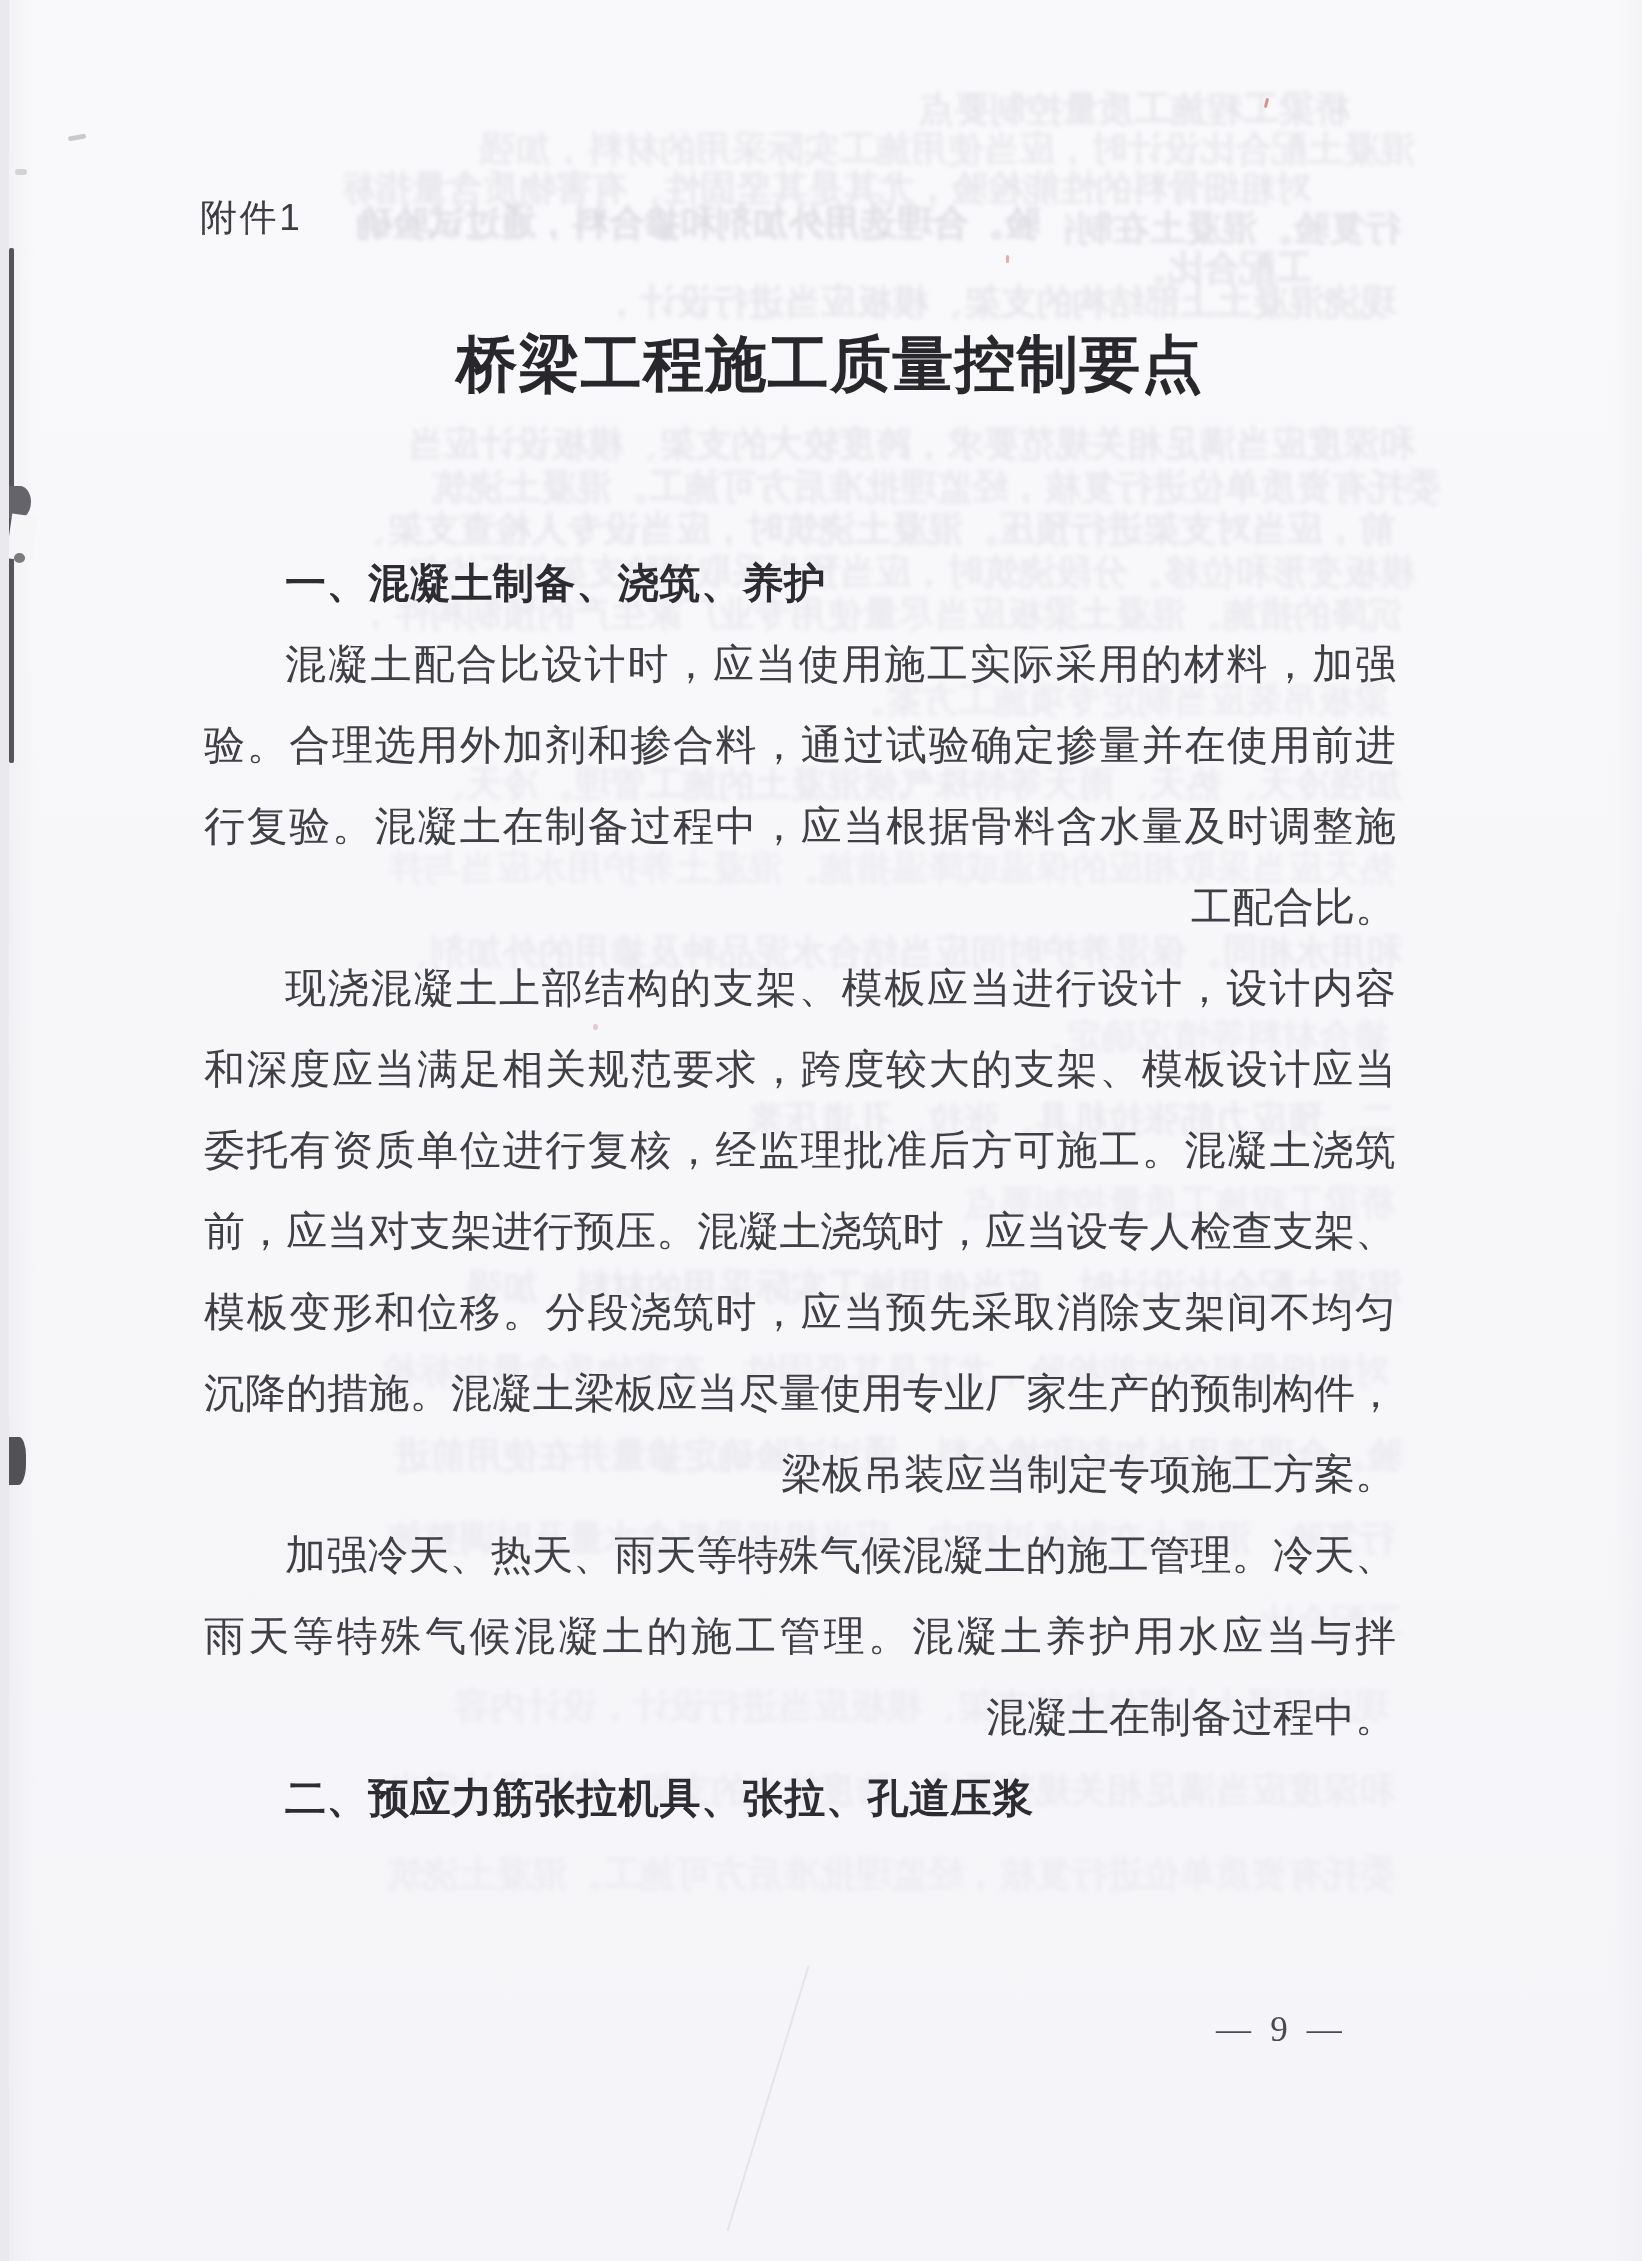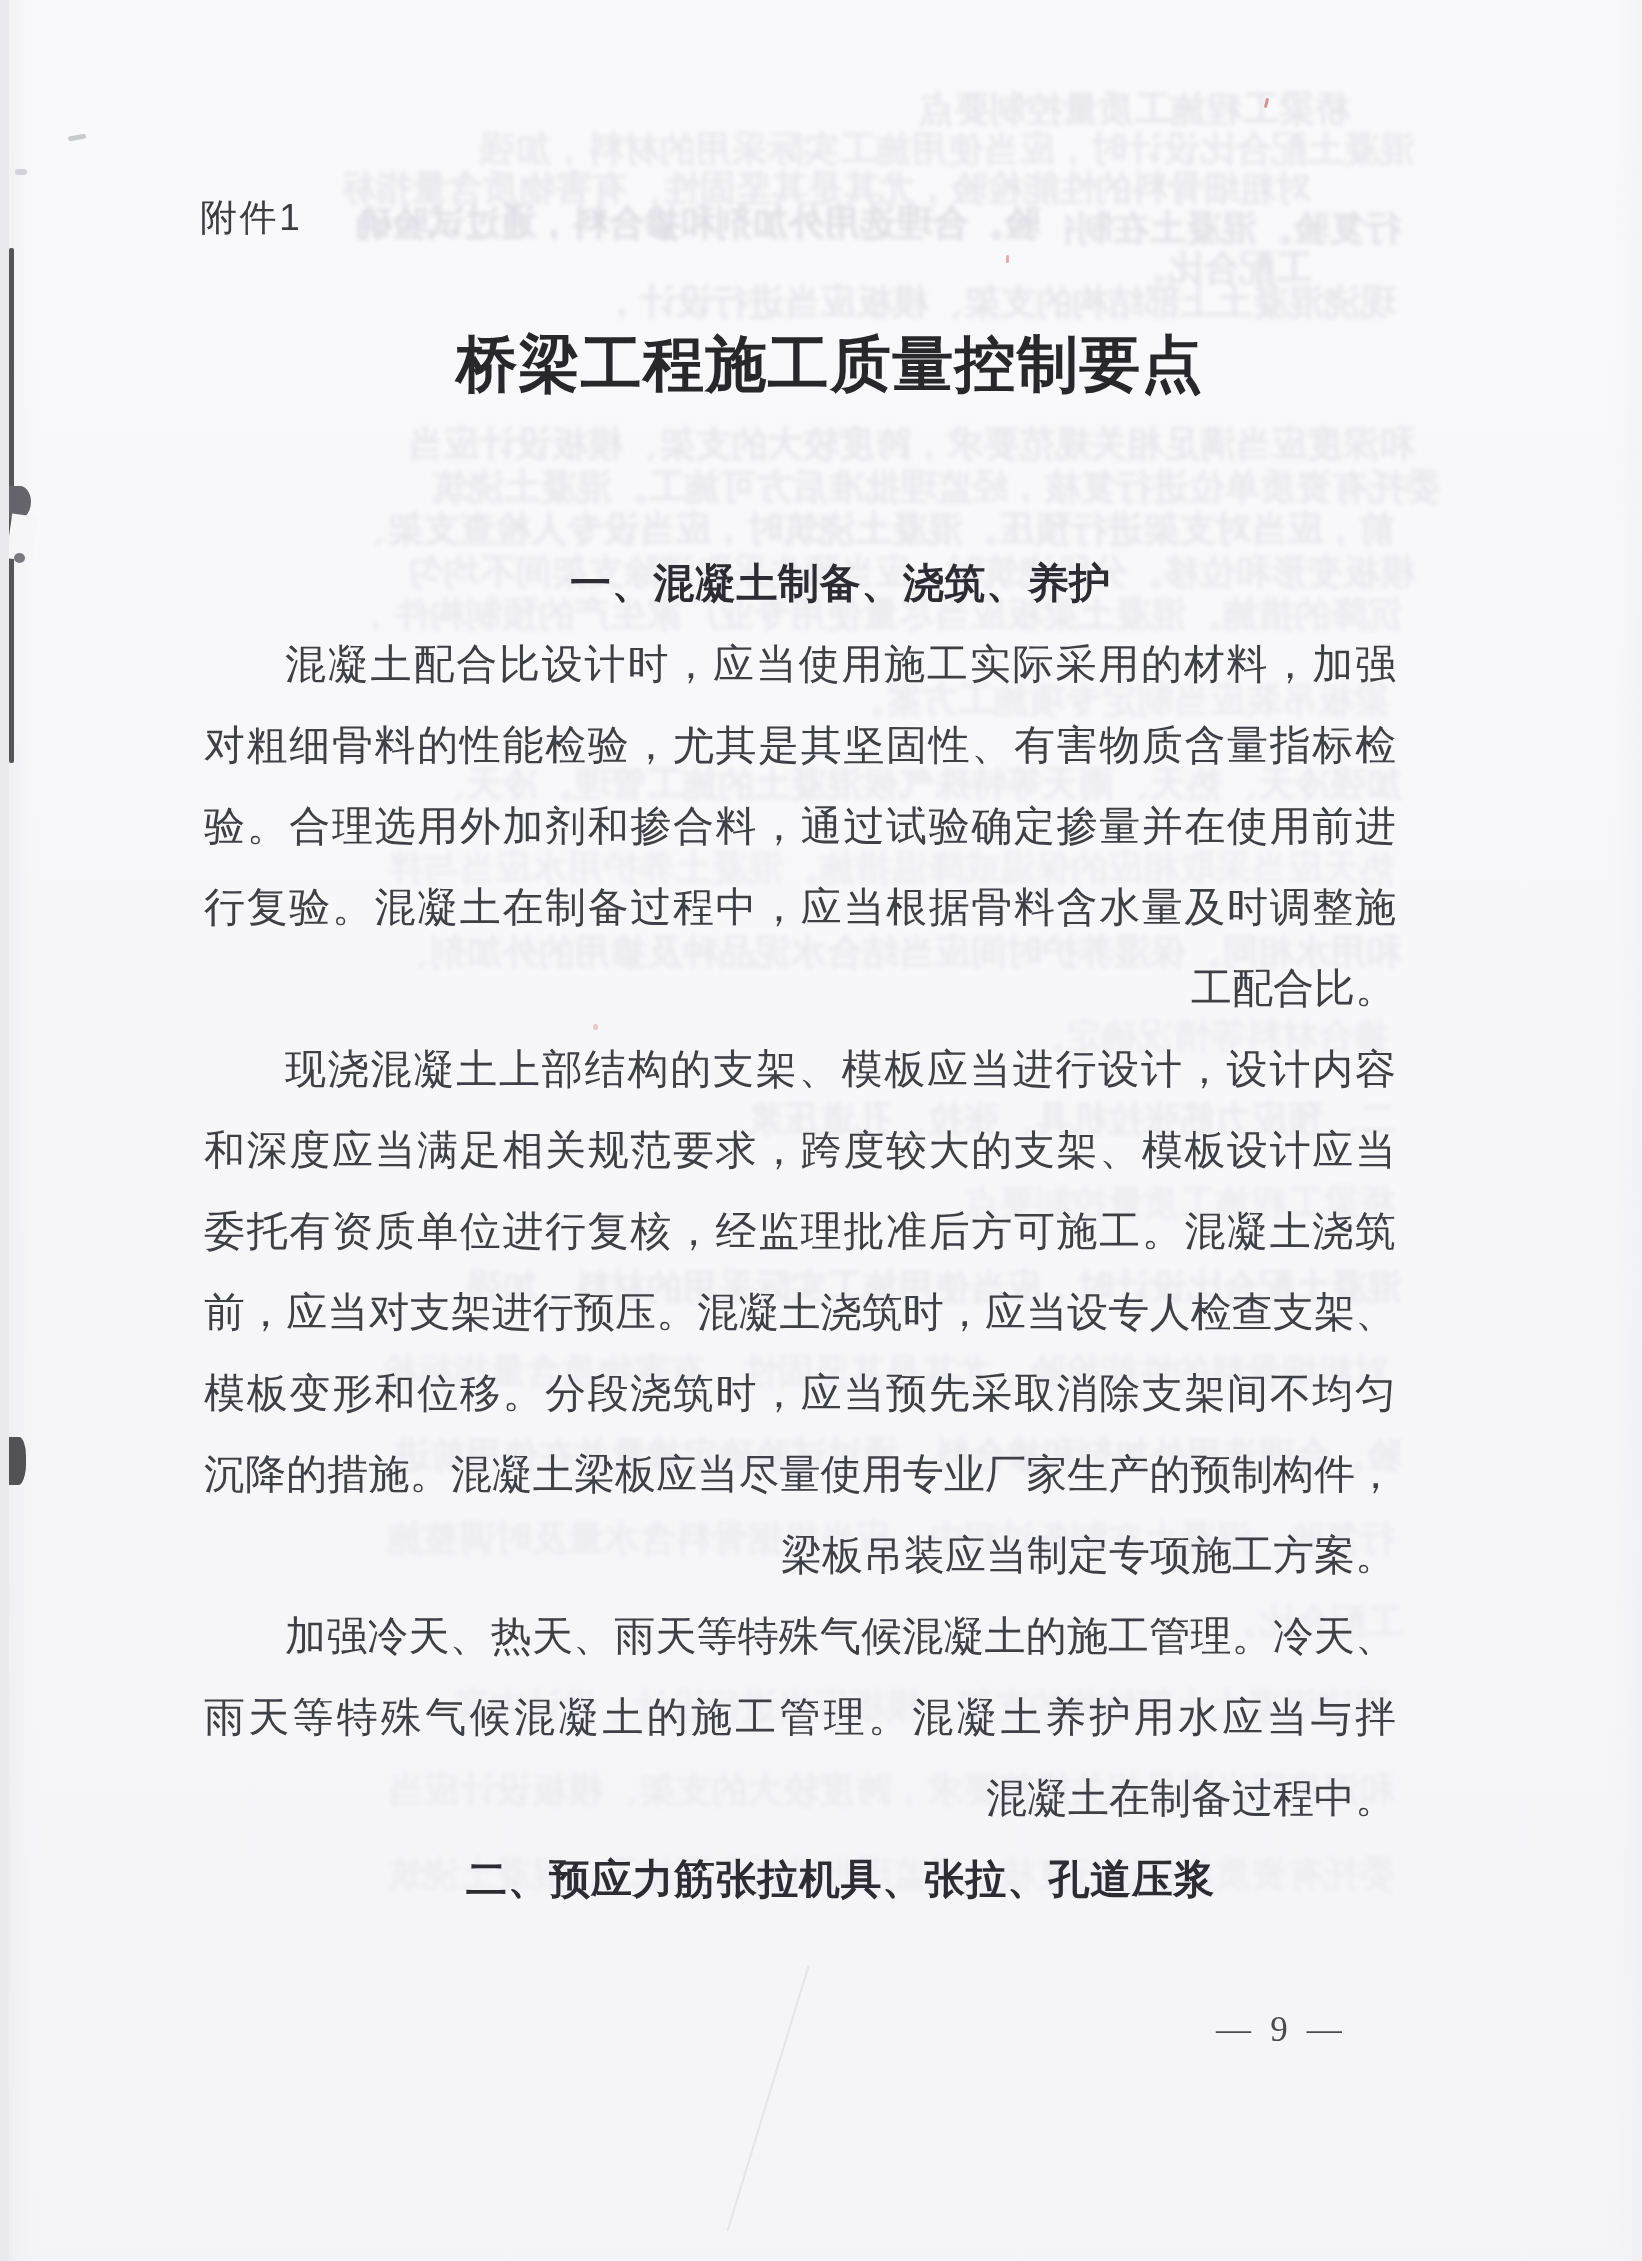--- a/index.html
+++ b/index.html
@@ -30,21 +30,20 @@
   }
   .content{
     position:absolute;left:195px;top:543px;width:1192px;
     font-size:41px;line-height:81px;
   }
   .content .heading{
     font-weight:700;color:#2c2c32;
     padding-left:81px;
     font-family:Liberation Sans, sans-serif;
     letter-spacing:0.6px;
-    text-align:center;
   }
   .bodyline{white-space:nowrap;text-align:right;}
   .bodyline.j{white-space:normal;text-align:justify;text-align-last:justify;}
   .bodyline.indent{padding-left:81px;}
   .bodyline.indent.j{padding-left:0;text-indent:81px;}
   .pagenum{
     position:absolute;left:1207px;top:2010px;
     font-size:35px;color:#4a4a50;letter-spacing:5.2px;
     font-family:"Liberation Serif","DejaVu Serif",serif;
   }
@@ -135,21 +134,20 @@
 
   <div class="attachment">附件1</div>
 
   <div class="title">桥梁工程施工质量控制要点</div>
 
   <div class="content">
 
     <div class="heading">一、混凝土制备、浇筑、养护</div>
 
     <div class="bodyline indent j">混凝土配合比设计时，应当使用施工实际采用的材料，加强</div>
-    <div class="bodyline j">对粗细骨料的性能检验，尤其是其坚固性、有害物质含量指标检</div>
     <div class="bodyline j">验。合理选用外加剂和掺合料，通过试验确定掺量并在使用前进</div>
     <div class="bodyline j">行复验。混凝土在制备过程中，应当根据骨料含水量及时调整施</div>
     <div class="bodyline">工配合比。</div>
 
     <div class="bodyline indent j">现浇混凝土上部结构的支架、模板应当进行设计，设计内容</div>
     <div class="bodyline j">和深度应当满足相关规范要求，跨度较大的支架、模板设计应当</div>
     <div class="bodyline j">委托有资质单位进行复核，经监理批准后方可施工。混凝土浇筑</div>
     <div class="bodyline j">前，应当对支架进行预压。混凝土浇筑时，应当设专人检查支架、</div>
     <div class="bodyline j">模板变形和位移。分段浇筑时，应当预先采取消除支架间不均匀</div>
     <div class="bodyline j">沉降的措施。混凝土梁板应当尽量使用专业厂家生产的预制构件，</div>

